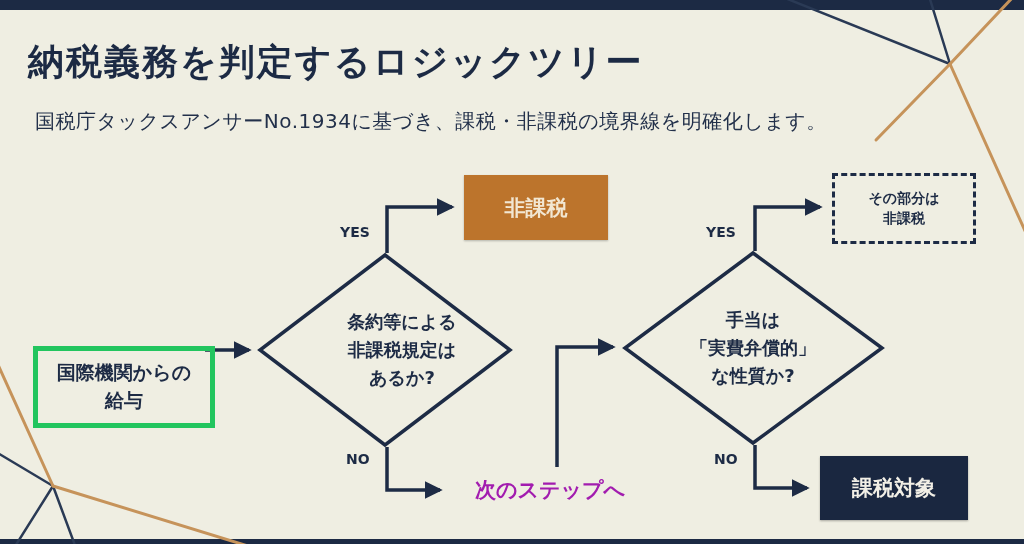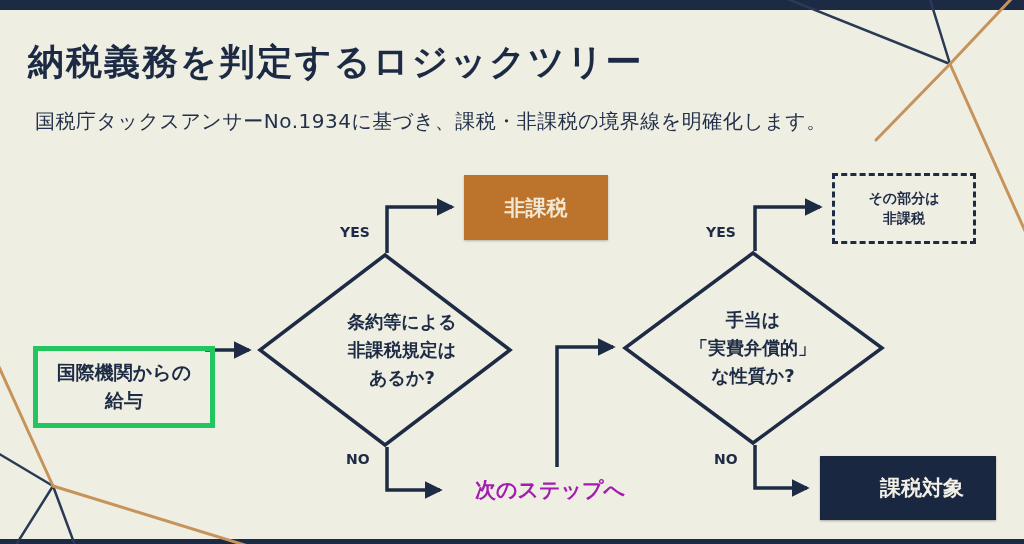--- a/index.html
+++ b/index.html
@@ -42,21 +42,20 @@
     box-shadow:0 1px 2px rgba(0,0,0,.25);
   }
   .dashed-node{
     left:832px;top:173px;width:138px;height:65px;
     border:3px dashed #1d2b45;font-size:14px;line-height:1.4;
   }
   .dark-node{
     left:820px;top:456px;width:148px;height:64px;
     background:#1a2740;color:#f2efe6;font-size:21px;
     box-shadow:0 1px 2px rgba(0,0,0,.3);
-    padding-left:28px;
   }
   .branch-label{
     position:absolute;z-index:3;font-weight:700;font-size:14px;color:#1d2b45;
   }
   .yes1{left:340px;top:224px;}
   .no1{left:346px;top:451px;}
   .yes2{left:706px;top:224px;}
   .no2{left:714px;top:451px;}
   .next-step{
     position:absolute;left:475px;top:476px;z-index:3;

